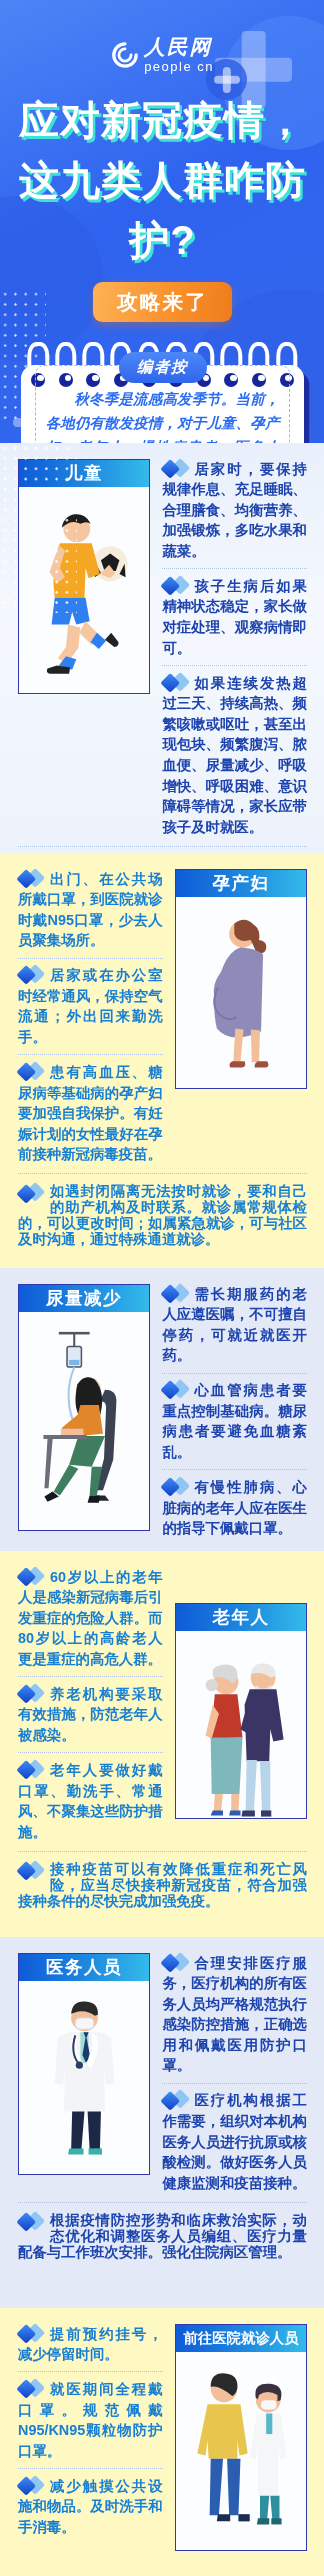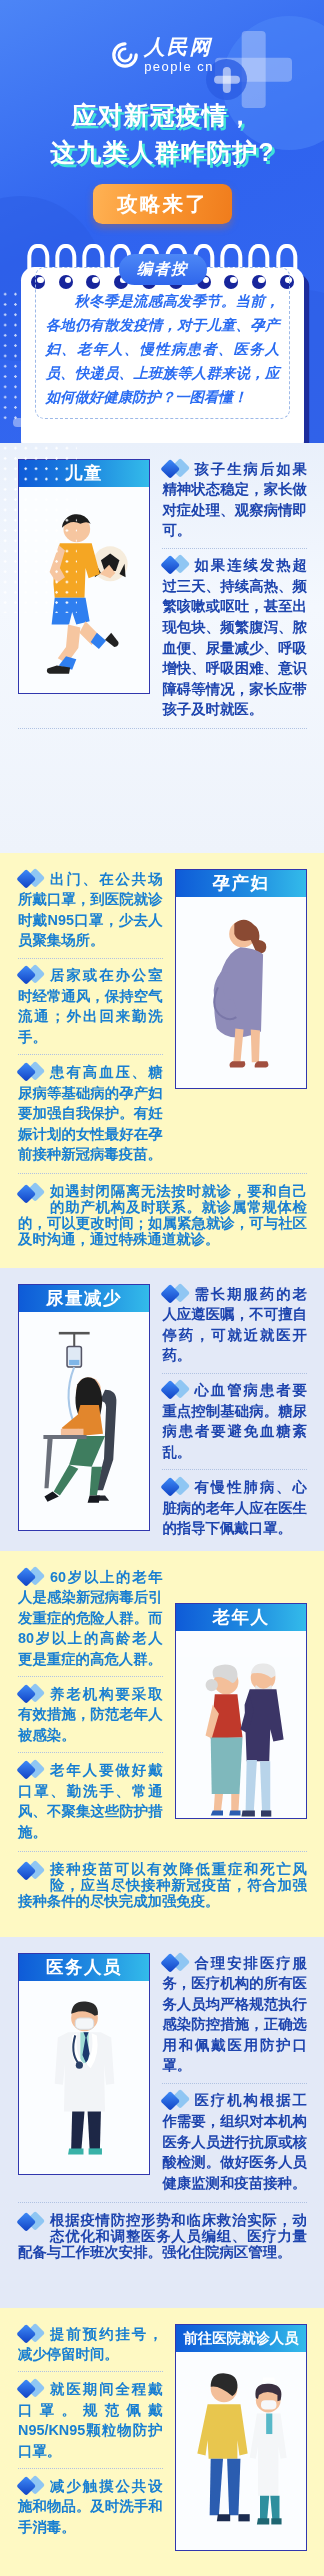--- a/index.html
+++ b/index.html
@@ -17,22 +17,22 @@
   .plus::before{left:50%;top:0;transform:translateX(-50%);width:32%;height:100%;}
   .plus::after{top:50%;left:0;transform:translateY(-50%);width:100%;height:32%;}
   .dots{position:absolute;background-image:radial-gradient(rgba(255,255,255,.75) 1px,transparent 1.4px);background-size:10.3px 10.3px;}
 
   .brand{position:relative;z-index:3;display:flex;justify-content:center;align-items:center;gap:5.2px;padding-top:37px;}
   .brand svg{width:28px;height:28px;}
   .brand-txt{color:#fff;}
   .brand-cn{font-size:20.6px;font-weight:bold;letter-spacing:2.1px;line-height:20.6px;font-style:italic;}
   .brand-en{font-size:13px;letter-spacing:1.5px;text-align:right;margin-top:1px;}
 
-  .big-title{position:relative;z-index:3;text-align:center;margin-top:23px;color:#fff;font-weight:bold;
-    font-size:25px;line-height:1.5;letter-spacing:1px;text-shadow:2.6px 3.1px 0 #3ee2d8;}
+  .big-title{position:relative;z-index:3;text-align:center;margin-top:16px;color:#fff;font-weight:bold;
+    font-size:40px;line-height:1.5;letter-spacing:1px;text-shadow:2.6px 3.1px 0 #3ee2d8;}
   .badge{position:relative;z-index:3;margin:12.4px auto 0;width:max-content;
     background:linear-gradient(100deg,#ffb254 0%,#f8922d 55%,#f07c1c 100%);
     color:#fff;font-size:20.6px;font-weight:bold;letter-spacing:2.1px;
     padding:6.2px 24px;border-radius:9.3px;box-shadow:0 3.1px 7.2px rgba(220,110,20,.35);}
 
   .notebook{position:relative;z-index:3;margin:43px auto 0;width:283px;height:187px;background:#fff;border-radius:13.4px;
     box-shadow:6.2px 6.2px 0 -1px #1d2d9d;font-style:italic;}
   .rings{position:absolute;top:-23px;left:0;width:100%;display:flex;justify-content:space-evenly;}
   .ring{position:relative;width:20.6px;height:47px;}
   .ring-loop{position:absolute;top:0;left:50%;transform:translateX(-50%);width:13.4px;height:30px;border:4.6px solid #fff;border-radius:9.3px/13.4px;}
@@ -176,20 +176,24 @@
             <path d="M78 238 l-4 44 -16 22 18 10 22 -30 4 -40z" fill="#f6c6a0"></path>
             <path d="M112 232 l26 26 -14 20 -24 -24z" fill="#f6c6a0"></path>
             <path d="M74 300 l-14 18 26 8 8 -20z" fill="#2f7ff0"></path>
             <path d="M134 254 l18 16 -14 16 -16 -14z" fill="#2f7ff0"></path>
             <path d="M56 318 l-18 6 q-4 8 4 10 h38 l2 -12z" fill="#222"></path>
             <path d="M150 268 l18 14 q10 -2 8 -10 l-14 -18z" fill="#222"></path>
           </svg>
         </div>
       </div>
       <div class="tips grow">
+        <p class="tip"><span class="dmd">
+              <i class="b"></i>
+              <i class="f"></i>
+            </span><span>居家时，要保持规律作息、充足睡眠、合理膳食、均衡营养、加强锻炼，多吃水果和蔬菜。</span></p>
         <p class="tip"><span class="dmd">
               <i class="b"></i>
               <i class="f"></i>
             </span><span>孩子生病后如果精神状态稳定，家长做对症处理、观察病情即可。</span></p>
         <p class="tip"><span class="dmd">
               <i class="b"></i>
               <i class="f"></i>
             </span><span>如果连续发热超过三天、持续高热、频繁咳嗽或呕吐，甚至出现包块、频繁腹泻、脓血便、尿量减少、呼吸增快、呼吸困难、意识障碍等情况，家长应带孩子及时就医。</span></p>
       </div>
     </div>

